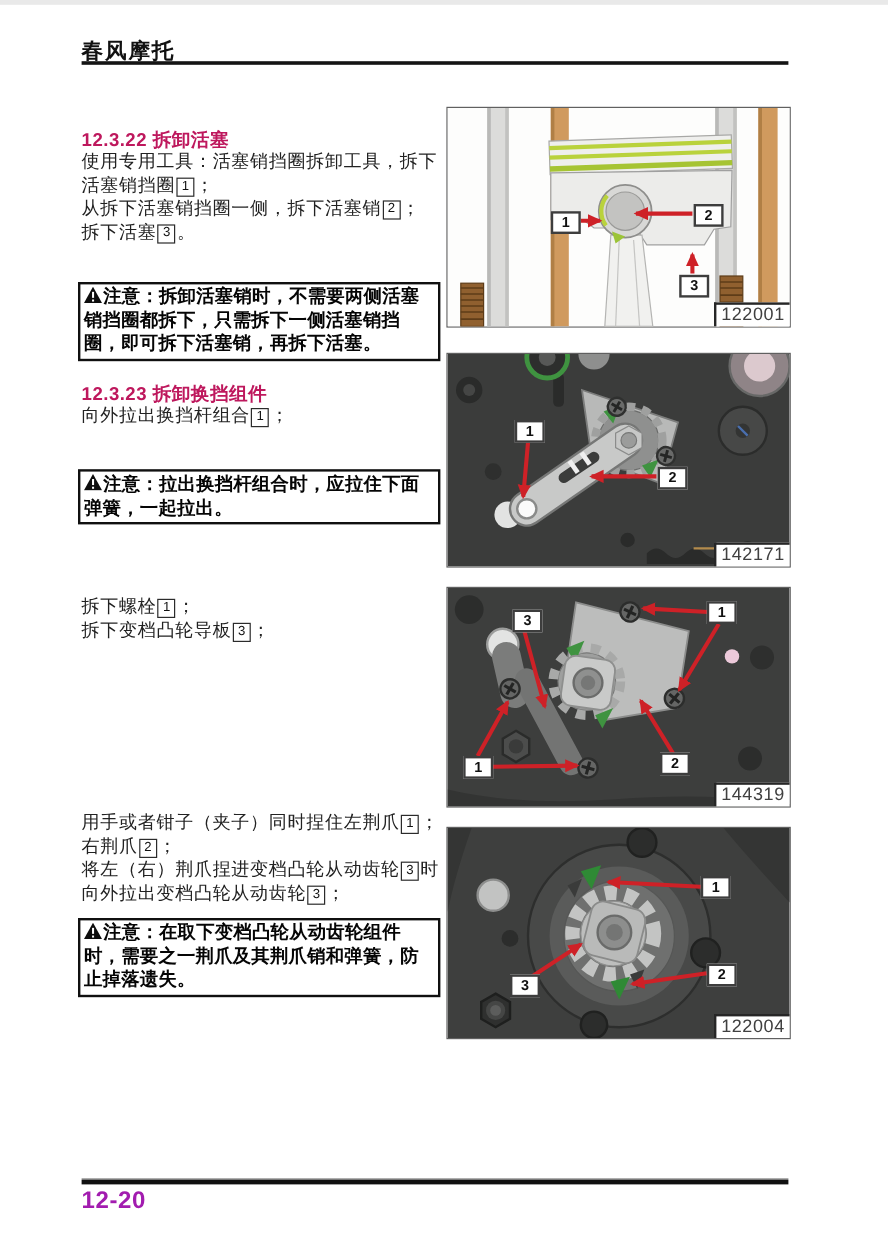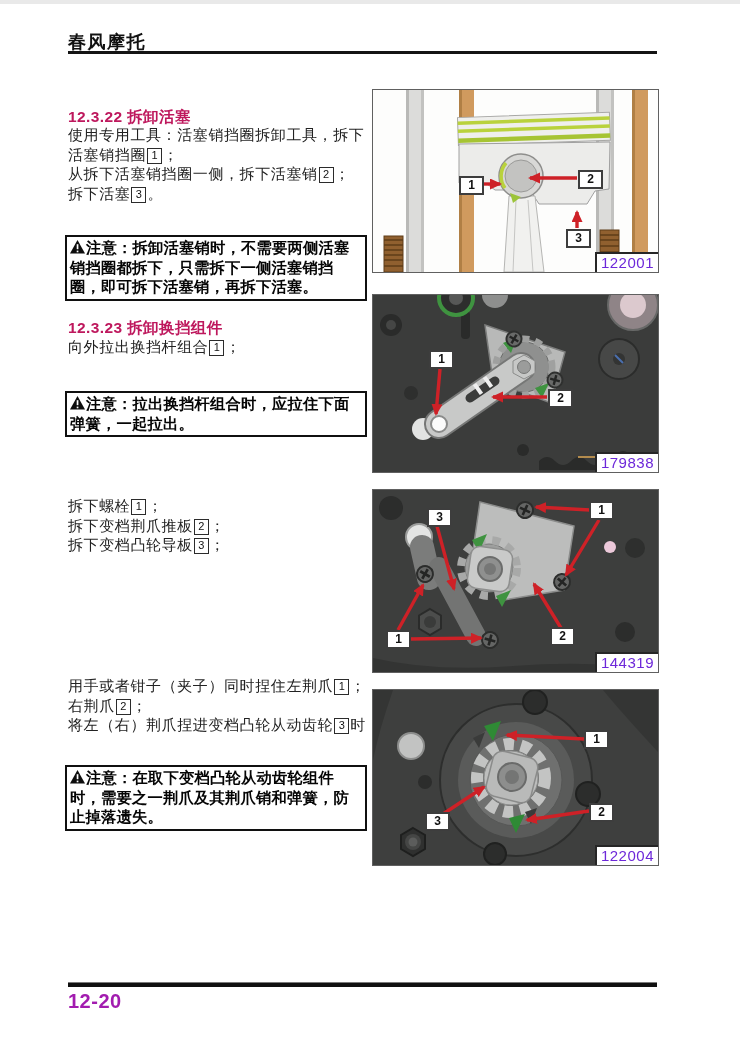--- a/index.html
+++ b/index.html
@@ -20,21 +20,21 @@
   
   .warn{position:absolute;left:65px;width:292px;border:2.5px solid #101010;background:#fff;
         padding:1px 3px 2px 3px;font-size:15.3px;font-weight:bold;line-height:19.6px;letter-spacing:.2px;color:#050505;}
   .warn-icon{display:inline-block;vertical-align:-1px;margin-right:1px;}
   
   .fig{position:absolute;left:372px;width:287px;border:1px solid #606060;background:#fff;box-sizing:border-box;}
   .fig svg{display:block;}
   .callout{position:absolute;width:21px;height:15px;background:#fff;border:2px solid #3d3d3d;
            font-size:12px;font-weight:bold;line-height:15px;text-align:center;color:#111;}
   .fig-id{position:absolute;right:0;bottom:0;background:#fff;border:2px solid #262626;border-right:none;border-bottom:none;
-          font-size:15px;line-height:17px;padding:0 4px 1px 4px;color:#6d28d9;letter-spacing:.5px;}
+          font-size:15px;line-height:17px;padding:0 4px 1px 4px;color:#404040;letter-spacing:.5px;}
   
   .footer-rule{position:absolute;left:68px;top:978px;width:589px;height:4.5px;
                background:linear-gradient(180deg,#7a7a7a 0 30%,#101010 30% 100%);}
   .page-number{position:absolute;left:68px;top:986px;font-size:20px;font-weight:bold;color:#a21caf;letter-spacing:.5px;}
 </style>
 </head>
 <body>
 
 <div class="page">
 
@@ -65,28 +65,28 @@
   <div class="warn" style="top:387px">
     <svg class="warn-icon" width="15" height="14" viewBox="0 0 15 14">
         <path d="M7.5 0 L15 13.5 H0 Z" fill="#0d0d0d"></path>
         <rect x="6.7" y="4.2" width="1.7" height="5" fill="#fff"></rect>
         <rect x="6.7" y="10.6" width="1.7" height="1.7" fill="#fff"></rect>
       </svg><span>注意：</span><span>拉出换挡杆组合时，应拉住下面弹簧，一起拉出。</span>
   </div>
 
   <div class="para" style="top:492px">
     <div class="pline">拆下螺栓<span class="nbox">1</span>；</div>
-    <div class="pline">拆下变档荆爪推板<span class="nbox">2</span>；</div>
     <div class="pline">拆下变档凸轮导板<span class="nbox">3</span>；</div>
   </div>
 
   <div class="para" style="top:672px">
     <div class="pline">用手或者钳子（夹子）同时捏住左荆爪<span class="nbox">1</span>；</div>
     <div class="pline">右荆爪<span class="nbox">2</span>；</div>
     <div class="pline">将左（右）荆爪捏进变档凸轮从动齿轮<span class="nbox">3</span>时</div>
+    <div class="pline">向外拉出变档凸轮从动齿轮<span class="nbox">3</span>；</div>
   </div>
 
   <div class="warn" style="top:761px">
     <svg class="warn-icon" width="15" height="14" viewBox="0 0 15 14">
         <path d="M7.5 0 L15 13.5 H0 Z" fill="#0d0d0d"></path>
         <rect x="6.7" y="4.2" width="1.7" height="5" fill="#fff"></rect>
         <rect x="6.7" y="10.6" width="1.7" height="1.7" fill="#fff"></rect>
       </svg><span>注意：</span><span>在取下变档凸轮从动齿轮组件时，需要之一荆爪及其荆爪销和弹簧，防止掉落遗失。</span>
   </div>
 
@@ -186,21 +186,21 @@
           <line x1="-5" y1="0" x2="5" y2="0" stroke="#252625" stroke-width="2.4"></line>
           <line x1="0" y1="-5" x2="0" y2="5" stroke="#252625" stroke-width="2.4"></line>
         </g>
       <g stroke="#ce2127" stroke-width="3.4">
         <line x1="67" y1="74" x2="63" y2="119" marker-end="url(#ah2)"></line>
         <line x1="174" y1="102" x2="120" y2="102" marker-end="url(#ah2)"></line>
       </g>
     </svg>
     <div class="callout" style="left:56px;top:55px">1</div>
     <div class="callout" style="left:175px;top:94px">2</div>
-    <div class="fig-id">179838</div>
+    <div class="fig-id">142171</div>
   </div>
 
   <div class="fig" style="top:485px;height:184px">
     <svg width="285" height="182" viewBox="0 0 285 182">
       <defs>
           <marker id="ah3" markerUnits="userSpaceOnUse" markerWidth="14" markerHeight="12" refX="10" refY="5.5" orient="auto">
             <path d="M0,0 L12,5.5 L0,11 Z" fill="#ce2127"></path>
           </marker>
         </defs>
       <rect width="285" height="182" fill="#3d3e3d"></rect>

